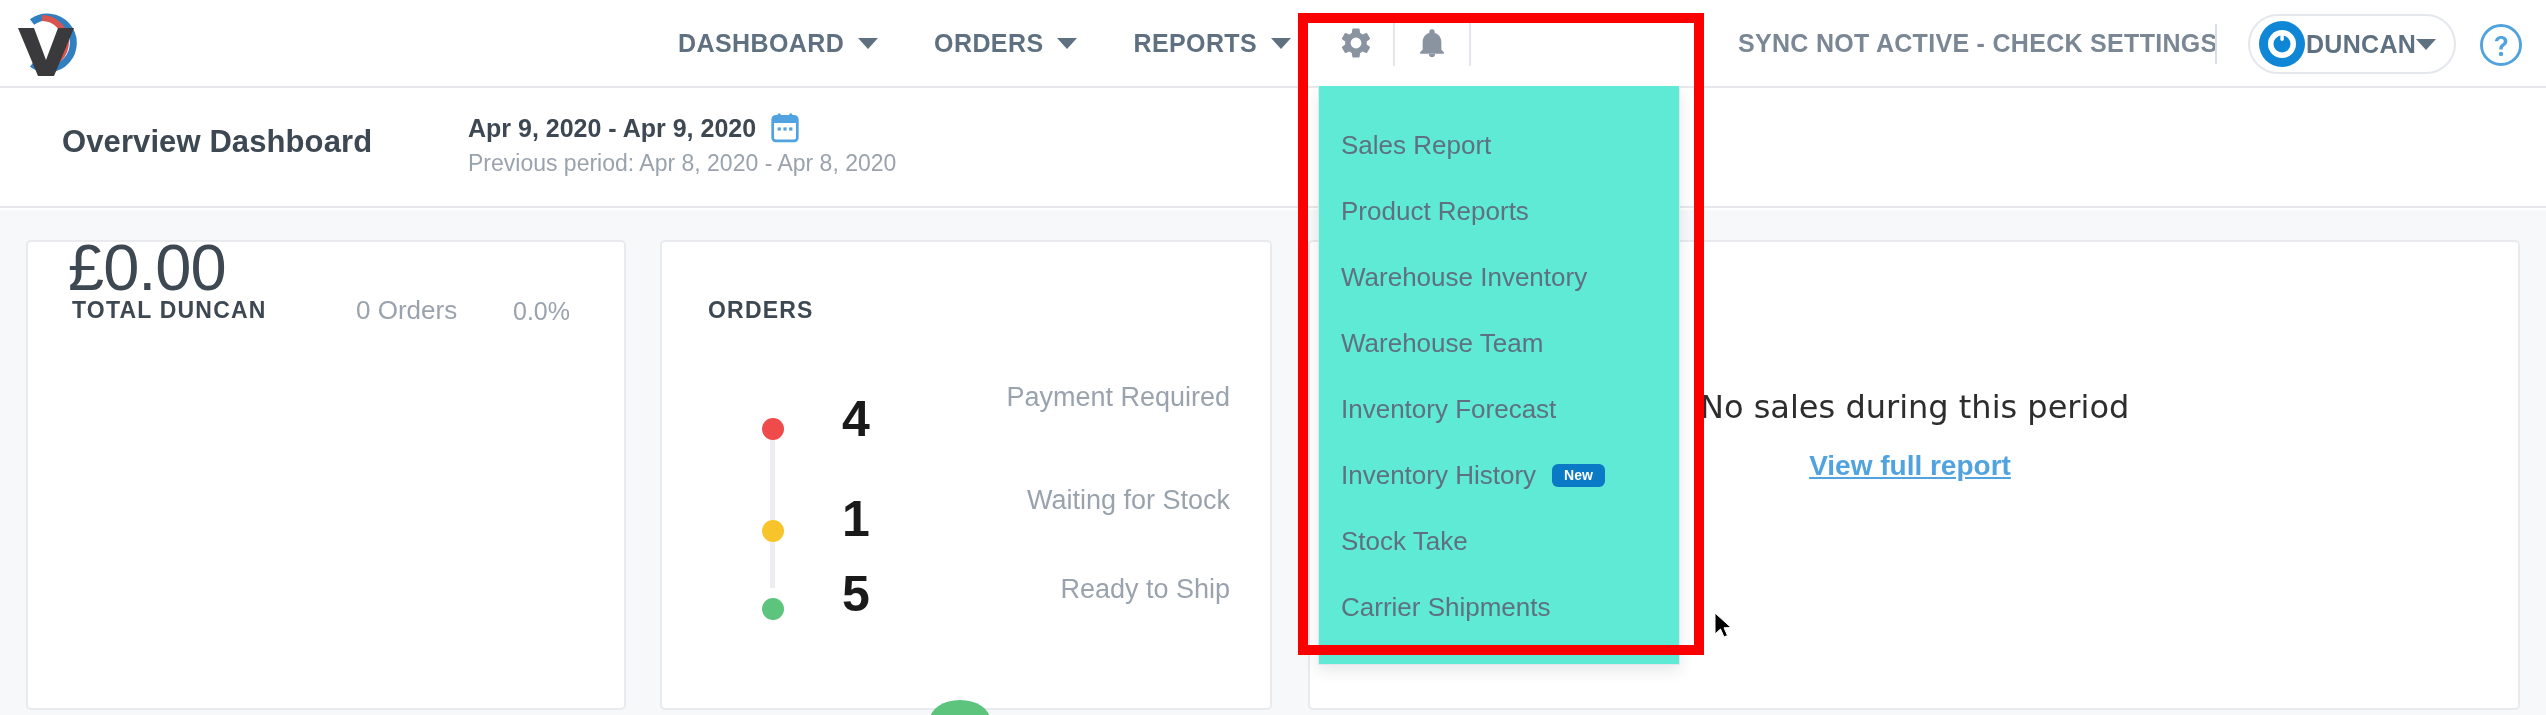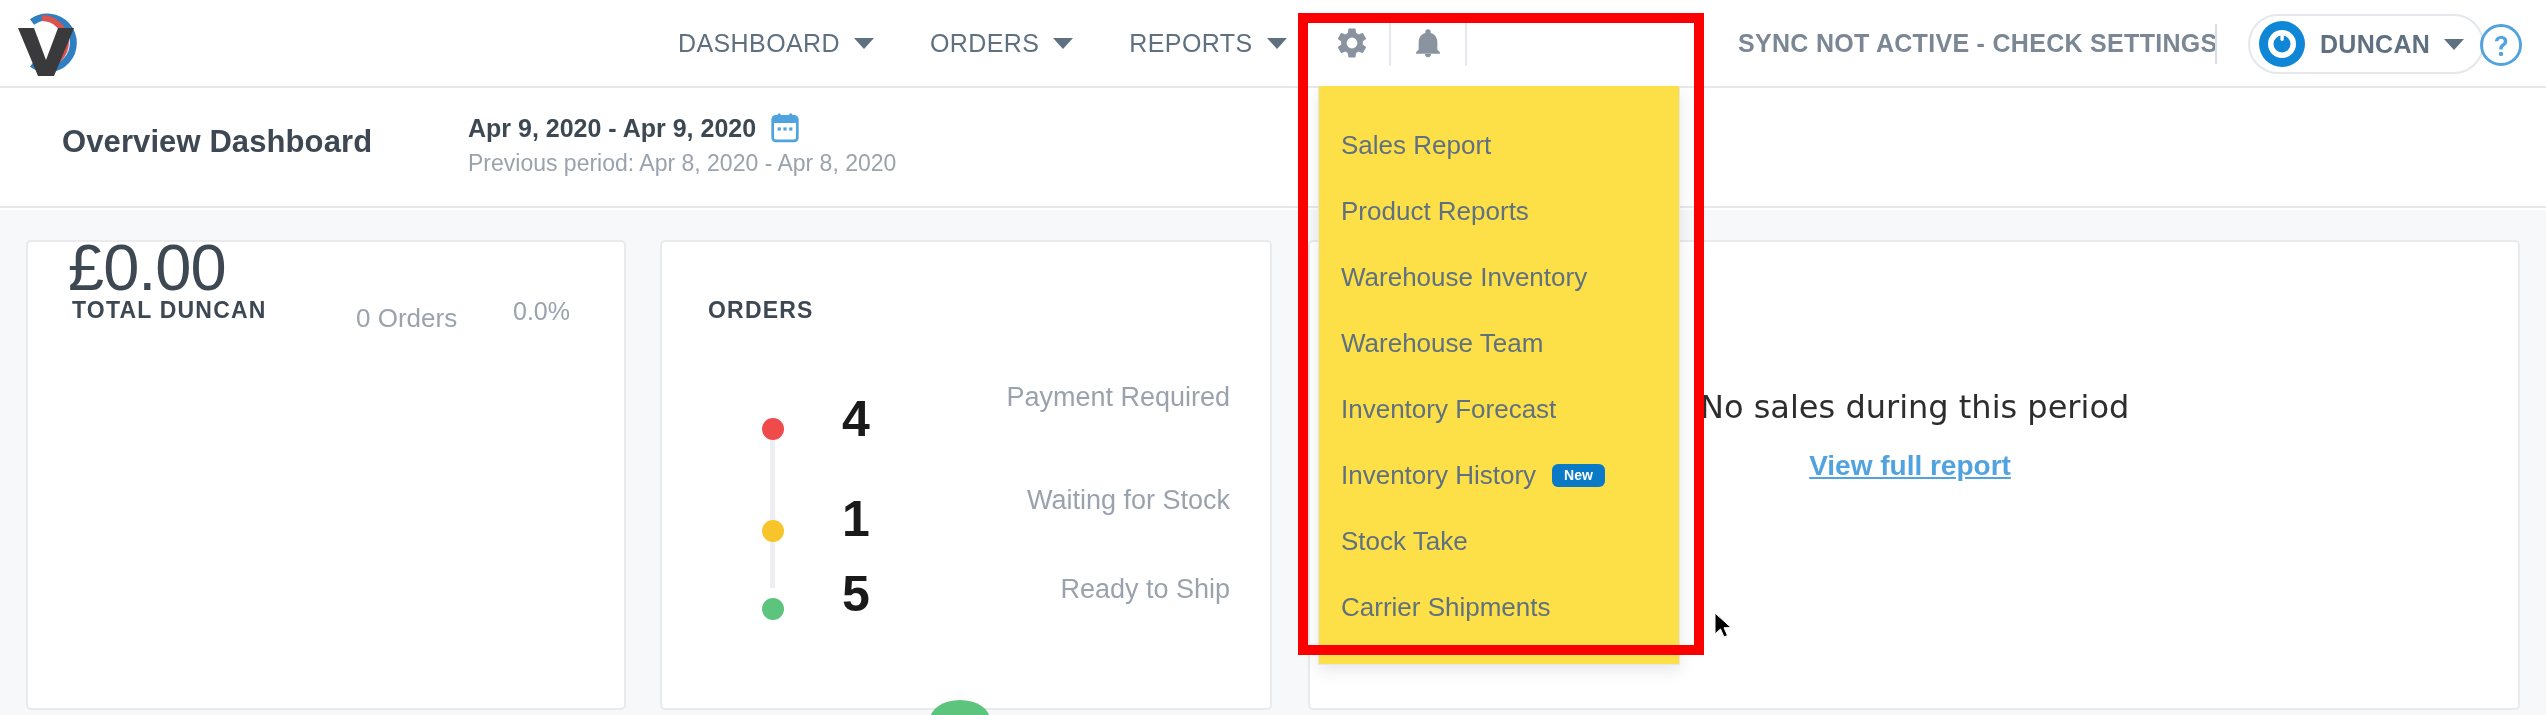--- a/index.html
+++ b/index.html
@@ -23,21 +23,21 @@
   }
   .logo-wrap svg { display: block; }
 
   .nav-center {
     position: absolute; left: 650px; top: 0; height: 86px;
     display: flex; align-items: center; gap: 0px;
   }
   .nav-item {
     display: flex; align-items: center; gap: 14px;
     padding: 0 28px; height: 86px;
-    font-size: 25px; font-weight: 400; letter-spacing: .4px;
+    font-size: 25px; font-weight: 700; letter-spacing: .4px;
     color: #5f7080; cursor: pointer; white-space: nowrap;
   }
   .nav-item.active { color: #51a3e0; }
   .caret {
     width: 0; height: 0;
     border-left: 10px solid transparent;
     border-right: 10px solid transparent;
     border-top: 11px solid currentColor;
     display: inline-block;
   }
@@ -53,21 +53,21 @@
     display: flex; align-items: center;
     font-size: 25px; font-weight: 600; letter-spacing: .3px;
     color: #7b8794; white-space: nowrap;
   }
   .sync-div {
     position: absolute; left: 2215px; top: 24px;
     width: 2px; height: 40px; background: #d8dde3;
   }
   .user-chip {
     position: absolute; left: 2248px; top: 14px;
-    height: 60px; display: flex; align-items: center; gap: 14px;
+    height: 60px; display: flex; align-items: center; gap: 0;
     padding: 0 18px 0 8px;
     border: 2px solid #e4e7eb; border-radius: 34px;
     background: #fff; cursor: pointer; white-space: nowrap;
   }
   .user-chip .uname { font-size: 25px; font-weight: 600; color: #5f7080; letter-spacing:.3px;}
   .help-btn {
     position: absolute; left: 2478px; top: 22px;
     width: 46px; height: 46px; cursor: pointer;
   }
 
@@ -174,21 +174,21 @@
     position: absolute; left: 1700px; top: 450px;
     width: 420px; text-align: center;
     font-size: 28px; font-weight: 700; color: #51a3e0;
     text-decoration: underline; cursor: pointer; white-space: nowrap;
   }
 
   
   .dropdown {
     position: absolute; left: 1318px; top: 86px;
     width: 362px; padding: 26px 0 24px 0;
-    background: #fde047;
+    background: #5eead4;
     border: 1px solid #e3e6ea;
     border-top: none;
     box-shadow: 0 6px 14px rgba(30,40,55,.10);
     z-index: 40;
   }
   .dd-item {
     display: flex; align-items: center; gap: 16px;
     padding: 0 0 0 22px; height: 66px;
     font-size: 26px; color: #5f7080; font-weight: 400;
     cursor: pointer; white-space: nowrap;
@@ -298,21 +298,21 @@
     </div>
   </div>
 
   <div class="body">
     <div class="card" id="card-total"></div>
     <div class="card" id="card-orders"></div>
     <div class="card" id="card-sales"></div>
   </div>
 
   <div class="card-label ts-label" style="position:absolute;left:72px;top:297px;">TOTAL DUNCAN</div>
-  <div class="ts-orders" style="left:356px;top:303px;">0 Orders</div>
+  <div class="ts-orders" style="left:356px;top:295px;">0 Orders</div>
   <div class="ts-pct" style="left:513px;top:297px;">0.0%</div>
   <div class="ts-amount">£0.00</div>
 
   <div class="card-label ord-label" style="position:absolute;left:708px;top:297px;">ORDERS</div>
 
   <div class="rail-line"></div>
   <div class="dot dot-red"></div>
   <div class="dot dot-yellow"></div>
   <div class="dot dot-green"></div>
 

